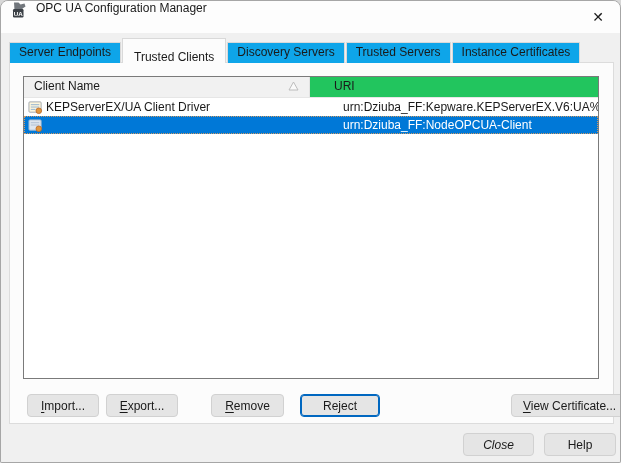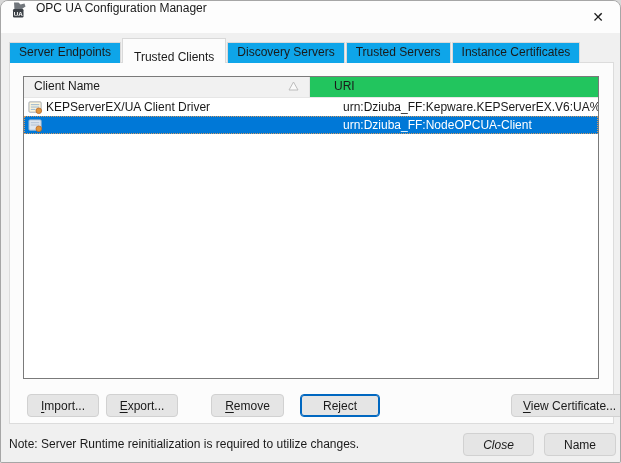--- a/index.html
+++ b/index.html
@@ -126,18 +126,17 @@
     <button class="btn btnrow-remove">
       <span><span class="mn">R</span><span>emove</span></span>
     </button>
     <button class="btn btnrow-reject focus-default">Reject</button>
     <button class="btn btnrow-viewcert">
       <span><span class="mn">V</span><span>iew Certificate...</span></span>
     </button>
   </div>
 
   <div class="footer">
-    <div class="note">Note: Server Runtime reinitialization is required to utilize changes.</div>
     <button class="btn btn-close">Close</button>
-    <button class="btn btn-help">Name</button>
+    <button class="btn btn-help">Help</button>
   </div>
 
 </div>
 
 </body></html>

